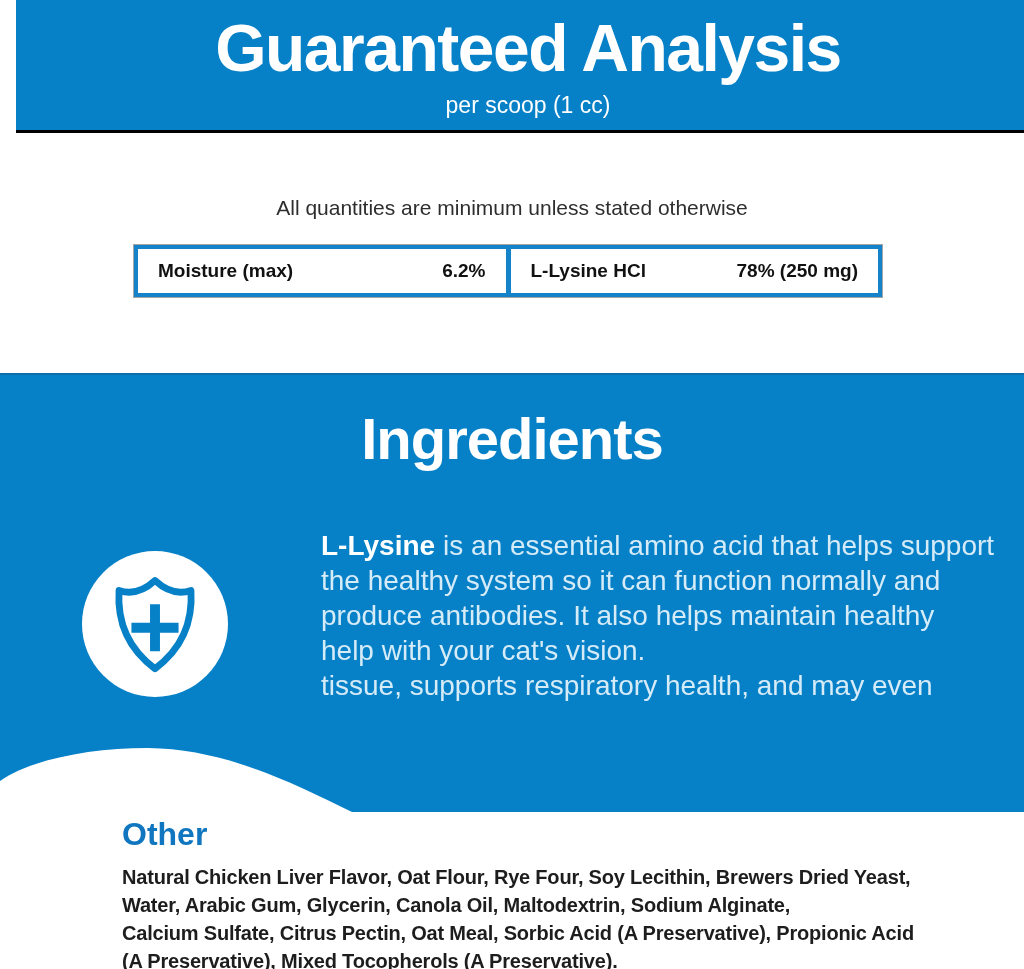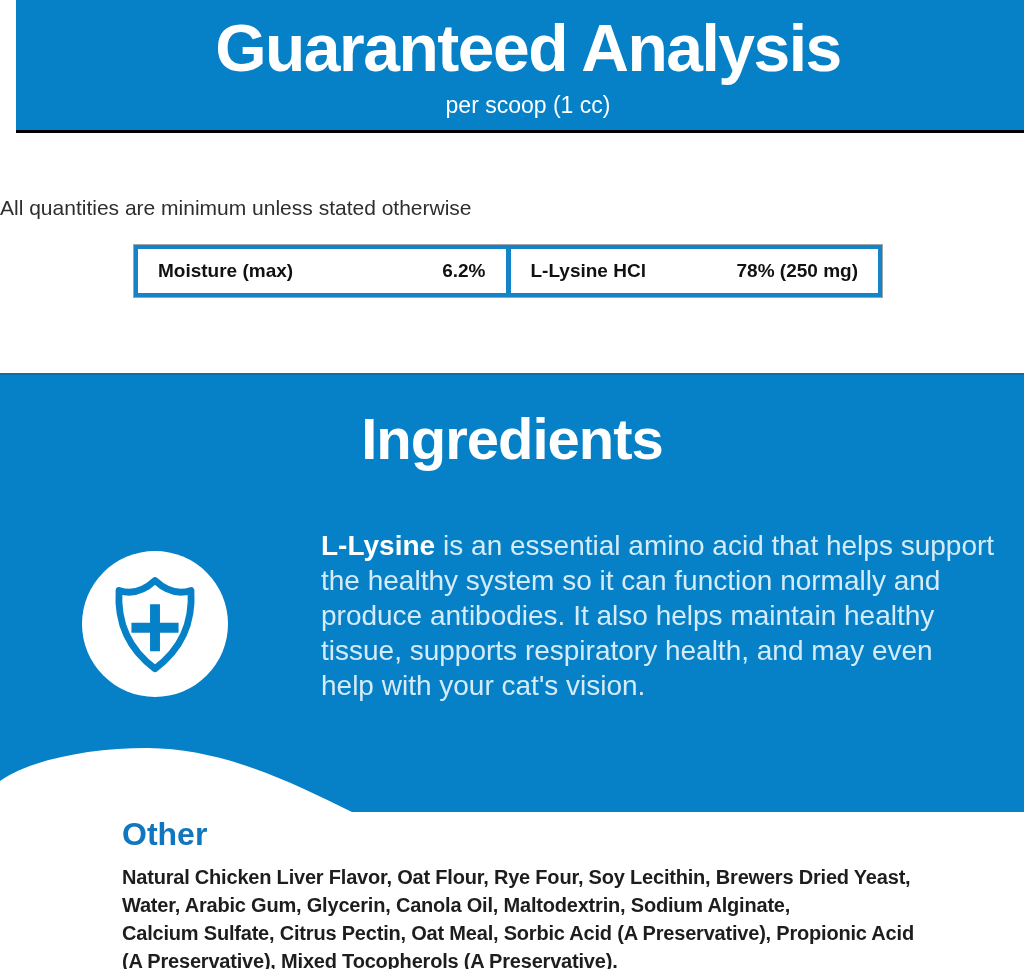--- a/index.html
+++ b/index.html
@@ -6,21 +6,21 @@
   body{font-family:"Liberation Sans",sans-serif;}
   .page{position:relative;width:1024px;height:969px;background:#ffffff;overflow:hidden;}
 
   
   .banner{position:absolute;left:0;top:0;width:100%;height:133px;background:#0681c7;
           border-bottom:3px solid #000000;box-sizing:border-box;text-align:center;color:#ffffff;margin-left:16px;}
   .banner h1{margin:0;padding-top:15px;font-size:66px;line-height:1;font-weight:700;letter-spacing:-1.5px;}
   .banner .subtitle{font-size:23px;margin-top:11px;font-weight:400;}
 
   
-  .notice{position:absolute;top:196px;left:0;width:100%;
+  .notice{position:absolute;top:196px;left:0;width:100%;text-align:center;
           font-size:21px;color:#2e2e2e;}
 
   
   .ga-table{position:absolute;left:134px;top:245px;width:748px;height:52px;box-sizing:border-box;
             display:flex;background:#ffffff;border:4px solid #1583c9;outline:1px solid rgba(55,55,55,0.45);}
   .ga-cell{flex:1;display:flex;justify-content:space-between;align-items:center;
            padding:0 20px;font-weight:700;font-size:19px;color:#111111;}
   .ga-cell.first{border-right:5px solid #1583c9;}
 
   
@@ -75,22 +75,22 @@
         <path d="M50,34 L50,72 M31,53 L69,53" stroke="#0681c7" stroke-width="8" fill="none"></path>
       </svg>
     </div>
 
     <div class="desc">
       <div class="line">
         <span class="hl">L-Lysine</span><span>is an essential amino acid that helps support</span>
       </div>
       <div class="line">the healthy system so it can function normally and</div>
       <div class="line">produce antibodies. It also helps maintain healthy</div>
+      <div class="line">help with your cat's vision.</div>
       <div class="line">tissue, supports respiratory health, and may even</div>
-      <div class="line">help with your cat's vision.</div>
     </div>
 
     <svg class="hill" width="352" height="64" viewBox="0 0 352 64">
       <path d="M0,33 C30,12 88,0 148,0 C222,1 285,31 352,64 L0,64 Z" fill="#ffffff"></path>
     </svg>
   </section>
 
   <div class="other-title">Other</div>
 
   <div class="other-list">

